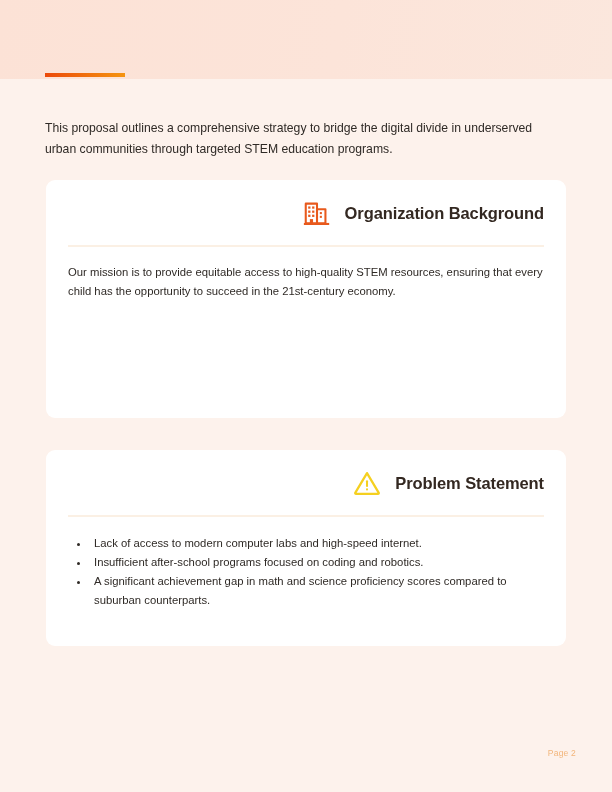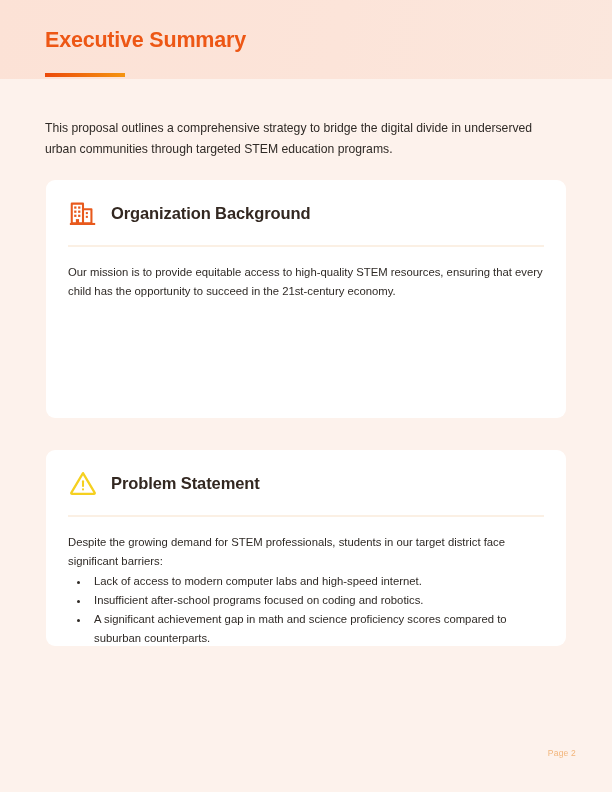--- a/index.html
+++ b/index.html
@@ -65,20 +65,21 @@
     padding: 0;
   }
   #card-org { top: 180px; height: 238px; }
   #card-problem { top: 450px; height: 196px; }
 
   .card-head {
     display: flex;
     align-items: center;
     padding: 18px 22px 0 22px;
     gap: 13px;
+    justify-content: flex-end;
   }
   .card-icon {
     width: 30px;
     height: 30px;
     flex: 0 0 30px;
     display: block;
   }
   .card-title {
     font-size: 16.5px;
     font-weight: bold;
@@ -122,21 +123,20 @@
     top: 748px;
     font-size: 8.5px;
     color: #f2b57a;
     letter-spacing: 0.2px;
   }
 </style>
 </head>
 <body>
 
 <div class="page-header">
-  <div class="page-title">Executive Summary</div>
   <div class="title-rule"></div>
 </div>
 
 <div class="intro">This proposal outlines a comprehensive strategy to bridge the digital divide in underserved urban communities through targeted STEM education programs.</div>
 
 <div class="card" id="card-org">
   <div class="card-head">
     <span class="card-icon">
       <svg viewBox="0 0 32 32" width="30" height="30" aria-hidden="true">
         <g fill="none" stroke="#e8591c" stroke-width="2.2" stroke-linejoin="round">
@@ -171,21 +171,20 @@
       <svg viewBox="0 0 32 32" width="30" height="30" aria-hidden="true">
         <path d="M16 5.4 L28.4 26.2 Q29.1 27.6 27.6 27.6 L4.4 27.6 Q2.9 27.6 3.6 26.2 Z" fill="none" stroke="#f5d020" stroke-width="2.4" stroke-linejoin="round"></path>
         <rect x="14.9" y="13" width="2.2" height="7.2" rx="1" fill="#f5d020"></rect>
         <rect x="14.9" y="21.7" width="2.2" height="2.3" rx="1" fill="#f5d020"></rect>
       </svg>
     </span>
     <span class="card-title">Problem Statement</span>
   </div>
   <div class="card-divider"></div>
   <div class="card-body">
-    <p>Despite the growing demand for STEM professionals, students in our target district face significant barriers:</p>
     <ul class="bullets">
       <li>Lack of access to modern computer labs and high-speed internet.</li>
       <li>Insufficient after-school programs focused on coding and robotics.</li>
       <li>A significant achievement gap in math and science proficiency scores compared to suburban counterparts.</li>
     </ul>
   </div>
 </div>
 
 <div class="page-footer">Page 2</div>
 

